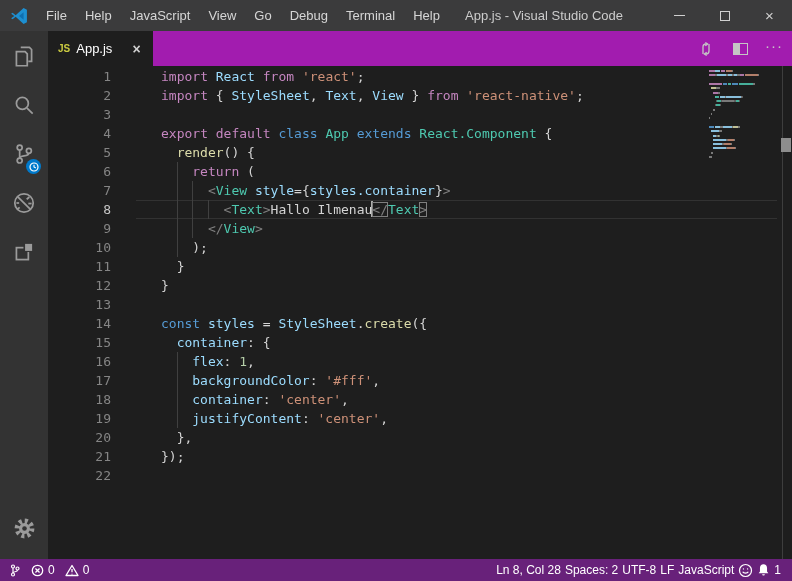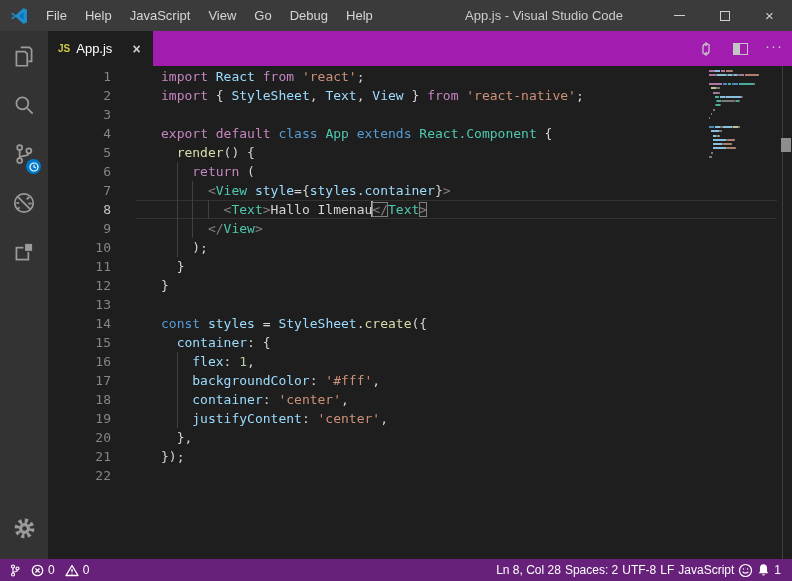--- a/index.html
+++ b/index.html
@@ -84,20 +84,21 @@
       <path d="M17.5 2.5 L8 11 L4.3 8.2 L2.5 9.2 L6.4 12 L2.5 14.8 L4.3 15.8 L8 13 L17.5 21.5 L21.5 19.5 V4.5 Z" fill="#1d8fd1"></path>
       <path d="M17.5 7.5 V16.5 L12 12 Z" fill="#0f6fb0"></path>
     </svg>
     <div class="menubar">
         <div class="menu-item">File</div>
         <div class="menu-item">Help</div>
         <div class="menu-item">JavaScript</div>
         <div class="menu-item">View</div>
         <div class="menu-item">Go</div>
         <div class="menu-item">Debug</div>
+        <div class="menu-item">Terminal</div>
         <div class="menu-item">Help</div>
       </div>
     <div class="window-title">App.js - Visual Studio Code</div>
     <div class="win-controls">
       <div class="win-btn">
           <span class="glyph-min"></span>
         </div>
       <div class="win-btn">
           <span class="glyph-max"></span>
         </div>

